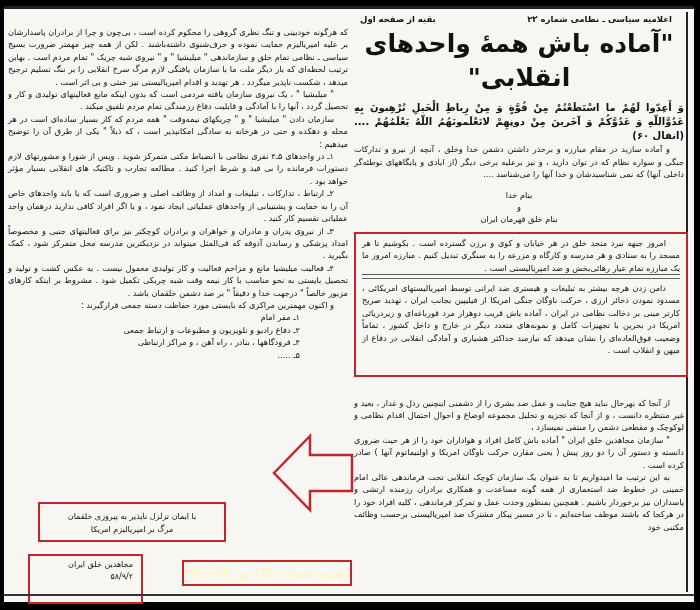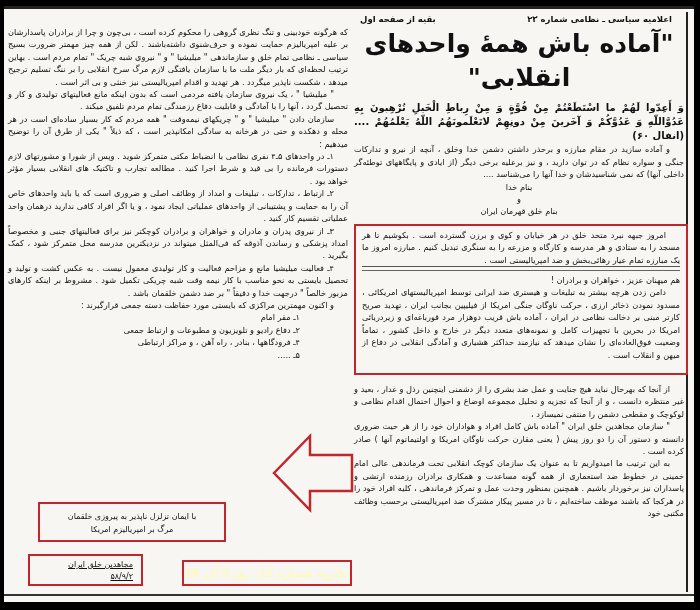--- a/index.html
+++ b/index.html
@@ -11,51 +11,50 @@
   .col p { margin:0; }
   .col .ind { text-indent:14px; }
   .left { left:8px; top:13px; width:340px;margin-top:13px; }
   .right { left:354px; top:13px; width:330px; }
   .vrule { position:absolute; left:686px; top:12px; width:2px; height:580px; background:#222; }
   .hdr { display:flex; justify-content:space-between; font-size:8.5px; font-weight:bold; padding:0 12px 0 6px; }
   .title { text-align:center; font-size:25px; font-weight:bold; line-height:34px; margin:2px 0 6px; letter-spacing:-0.5px; }
   .verse { text-align:justify; font-weight:bold; font-size:10px; line-height:14px; margin-bottom:10px; }
   .center { text-align:center; }
   .redbox { border:2px solid #c0262c; }
-  .box1 { padding:3px 6px 12px; margin:6px -4px 8px 0; }
+  .box1 { padding:3px 6px 18px; margin:6px -4px 20px 0; }
   .box1 .under { border-bottom:1px solid #555; }
   .box1 .sep { height:1px; background:#666; margin:3px 0; }
   .list { padding-right:48px; }
   .arrow { position:absolute; left:270px; top:430px; width:86px; height:86px; }
   .slogan { position:absolute; left:38px; top:502px; width:188px; height:40px; direction:rtl; text-align:center; font-size:8px; line-height:13px; padding-top:6px; box-sizing:border-box; color:#111; }
-  .sign { position:absolute; left:28px; top:554px; width:115px; height:32px; direction:rtl; font-size:8px; line-height:12px; padding:3px 8px; box-sizing:border-box; color:#111;text-decoration:underline; }
+  .sign { position:absolute; left:28px; top:554px; width:115px; height:50px; direction:rtl; font-size:8px; line-height:12px; padding:3px 8px; box-sizing:border-box; color:#111; }
   .issue { position:absolute; left:182px; top:560px; width:170px; height:26px; direction:rtl; font-size:13px; font-weight:bold; line-height:22px; text-align:center; color:#fef9c3; box-sizing:border-box; font-family:"Liberation Sans", sans-serif; }
 </style>
 </head>
 <body>
 
 <div class="page"></div>
 <div class="topline"></div>
 <div class="vrule"></div>
 
 <div class="col right">
   <div class="hdr">
     <span>اعلامیه سیاسی ـ نظامی شماره ۲۳</span>
     <span>بقیه از صفحه اول</span>
   </div>
   <div class="title">"آماده باش همهٔ واحدهای انقلابی"</div>
   <p class="verse">وَ أَعِدّوا لَهُمْ ما اسْتَطَعْتُمْ مِنْ قُوَّةٍ وَ مِنْ رِباطِ الْخَیلِ تُرْهِبونَ بِهِ عَدُوَّاللّهِ وَ عَدُوَّكُمْ وَ آخَرینَ مِنْ دونِهِمْ لاتَعْلَمونَهُمُ اللّهُ یَعْلَمُهُمْ .... (انفال ۶۰)</p>
   <p class="ind">و آماده سازید در مقام مبارزه و برحذر داشتن دشمن خدا وخلق ، آنچه از نیرو و تدارکات جنگی و سواره نظام که در توان دارید ، و نیز برعلیه برخی دیگر (از ایادی و پایگاههای توطئه‌گر داخلی آنها) که نمی شناسیدشان و خدا آنها را می‌شناسد ....</p>
-  <p class="center" style="">بنام خدا</p>
+  <p class="center" style="margin-top:8px">بنام خدا</p>
   <p class="center">و</p>
   <p class="center">بنام خلق قهرمان ایران</p>
   <div class="redbox box1">
     <p class="ind under">امروز جبهه نبرد متحد خلق در هر خیابان و کوی و برزن گسترده است . بکوشیم تا هر مسجد را به ستادی و هر مدرسه و کارگاه و مزرعه را به سنگری تبدیل کنیم . مبارزه امروز ما یک مبارزه تمام عیار رهائی‌بخش و ضد امپریالیستی است .</p>
     <div class="sep"></div>
-    <p>هم میهنان عزیز ، خواهران و برادران !</p>
     <p class="ind">دامن زدن هرچه بیشتر به تبلیغات و هیستری ضد ایرانی توسط امپریالیستهای امریکائی ، مسدود نمودن ذخائر ارزی ، حرکت ناوگان جنگی امریکا از فیلیپین بجانب ایران ، تهدید صریح کارتر مبنی بر دخالت نظامی در ایران ، آماده باش قریب دوهزار مرد قورباغه‌ای و زیردریائی امریکا در بحرین با تجهیزات کامل و نمونه‌های متعدد دیگر در خارج و داخل کشور ، تماماً وضعیت فوق‌العاده‌ای را نشان میدهد که نیازمند حداکثر هشیاری و آمادگی انقلابی در دفاع از میهن و انقلاب است .</p>
   </div>
   <p class="ind">از آنجا که بهرحال نباید هیچ جنایت و عمل ضد بشری را از دشمنی اینچنین رذل و غدار ، بعید و غیر منتظره دانست ، و از آنجا که تجزیه و تحلیل مجموعه اوضاع و احوال احتمال اقدام نظامی و لوکوچک و مقطعی دشمن را منتفی نمیسازد ،</p>
   <p class="ind">" سازمان مجاهدین خلق ایران " آماده باش کامل افراد و هواداران خود را از هر حیث ضروری دانسته و دستور آن را دو روز پیش ( یعنی مقارن حرکت ناوگان امریکا و اولتیماتوم آنها ) صادر کرده است .</p>
   <p class="ind">به این ترتیب ما امیدواریم تا به عنوان یک سازمان کوچک انقلابی تحت فرماندهی عالی امام خمینی در خطوط ضد استعماری از همه گونه مساعدت و همکاری برادران رزمنده ارتشی و پاسداران نیز برخوردار باشیم . همچنین بمنظور وحدت عمل و تمرکز فرماندهی ، کلیه افراد خود را در هرکجا که باشند موظف ساخته‌ایم ، تا در مسیر پیکار مشترک ضد امپریالیستی برحسب وظائف مکتبی خود</p>
 </div>
 
 <div class="col left">
   <p>که هرگونه خودبینی و تنگ نظری گروهی را محکوم کرده است ، بی‌چون و چرا از برادران پاسدارشان بر علیه امپریالیزم حمایت نموده و حرف‌شنوی داشته‌باشند . لکن از همه چیز مهمتر ضرورت بسیج سیاسی ـ نظامی تمام خلق و سازماندهی " میلیشیا " و " نیروی شبه چریک " تمام مردم است . بهاین ترتیب لحظه‌ای که بار دیگر ملت ما با سازمان یافتگی لازم مرگ سرخ انقلابی را بر ننگ تسلیم ترجیح میدهد ، شکست ناپذیر میگردد . هر تهدید و اقدام امپریالیستی نیز خنثی و بی اثر است .</p>
   <p class="ind">" میلیشیا " ، یک نیروی سازمان یافته مردمی است که بدون اینکه مانع فعالیتهای تولیدی و کار و تحصیل گردد ، آنها را با آمادگی و قابلیت دفاع رزمندگی تمام مردم تلفیق میکند .</p>

